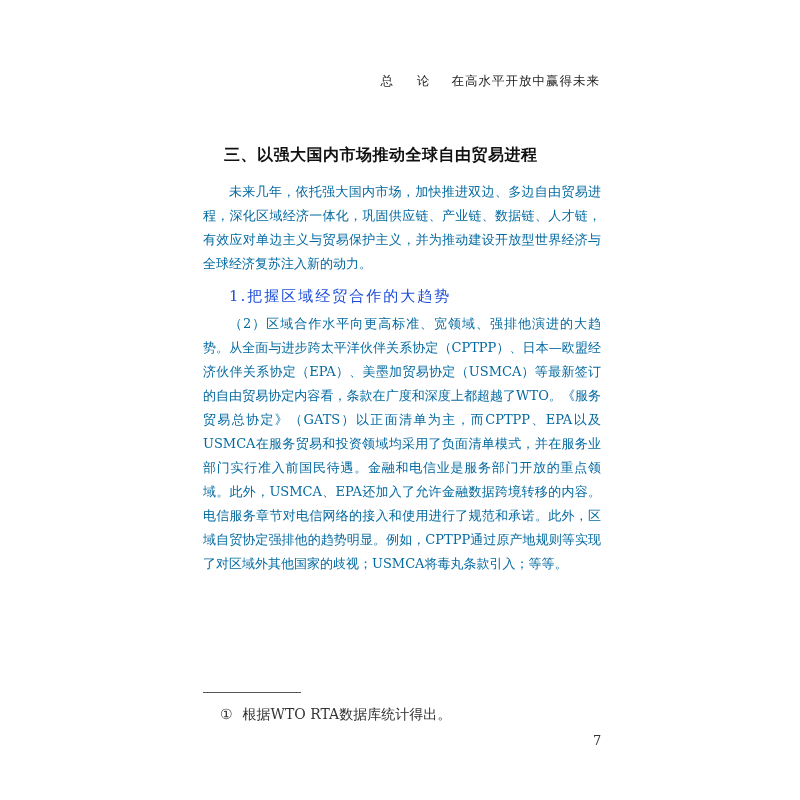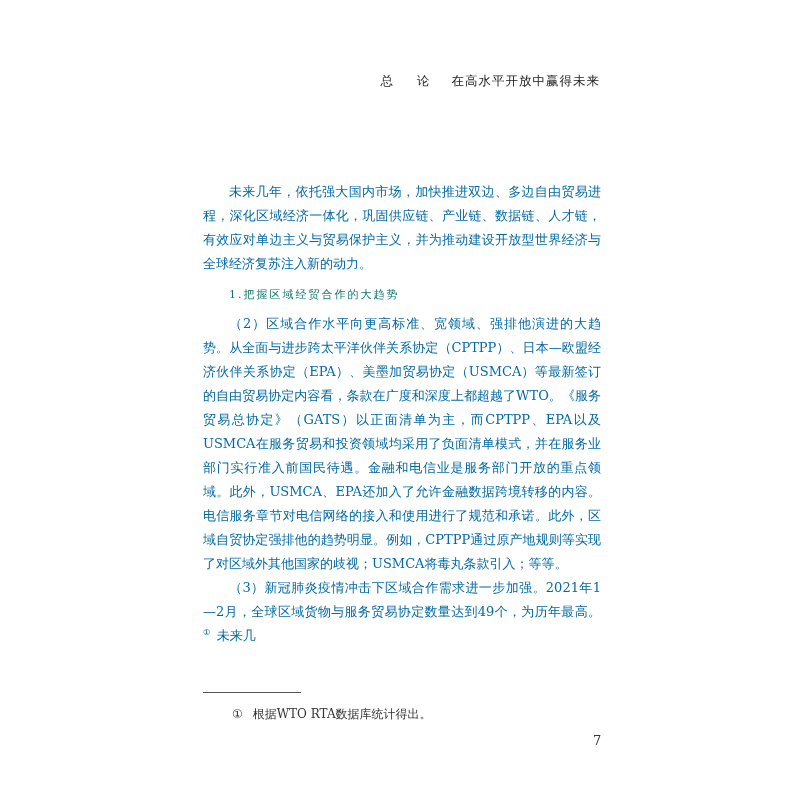--- a/index.html
+++ b/index.html
@@ -54,39 +54,39 @@
     }
     .body-text p {
       margin: 0;
       text-indent: 2em;
     }
     .intro { top: 180px; }
     .subheading {
       position: absolute;
       top: 287px;
       left: 229px;
-      font-size: 11px;
+      font-size: 15px;
       letter-spacing: 2px;
-      color: #0f766e;
+      color: #1d4ed8;
       white-space: nowrap;
     }
     .para-block { top: 312px; }
     .footnote-rule {
       position: absolute;
       top: 692px;
       left: 203px;
       width: 98px;
       height: 1px;
       background: #555;
     }
     .footnote {
       position: absolute;
       top: 706px;
-      left: 232px;
-      font-size: 12px;
+      left: 220px;
+      font-size: 14px;
       color: #333;
       white-space: nowrap;
       text-align: right;
     }
     .footnote .mark { margin-right: 10px; }
     .page-number {
       position: absolute;
       top: 733px;
       left: 593px;
       font-size: 13px;
@@ -100,30 +100,30 @@
   </style>
 </head>
 <body>
 
 <div class="page">
 
   <div class="running-header">
     <span class="part part1">总 论</span><span>在高水平开放中赢得未来</span>
   </div>
 
+  <div class="section-title">三、以强大国内市场推动全球自由贸易进程</div>
 
   <div class="body-text intro">
     <p>未来几年，依托强大国内市场，加快推进双边、多边自由贸易进程，深化区域经济一体化，巩固供应链、产业链、数据链、人才链，有效应对单边主义与贸易保护主义，并为推动建设开放型世界经济与全球经济复苏注入新的动力。</p>
   </div>
 
   <div class="subheading">1.把握区域经贸合作的大趋势</div>
 
   <div class="body-text para-block">
     <p>（2）区域合作水平向更高标准、宽领域、强排他演进的大趋势。从全面与进步跨太平洋伙伴关系协定（CPTPP）、日本—欧盟经济伙伴关系协定（EPA）、美墨加贸易协定（USMCA）等最新签订的自由贸易协定内容看，条款在广度和深度上都超越了WTO。《服务贸易总协定》（GATS）以正面清单为主，而CPTPP、EPA以及USMCA在服务贸易和投资领域均采用了负面清单模式，并在服务业部门实行准入前国民待遇。金融和电信业是服务部门开放的重点领域。此外，USMCA、EPA还加入了允许金融数据跨境转移的内容。电信服务章节对电信网络的接入和使用进行了规范和承诺。此外，区域自贸协定强排他的趋势明显。例如，CPTPP通过原产地规则等实现了对区域外其他国家的歧视；USMCA将毒丸条款引入；等等。</p>
-    <p><span>（3）新冠肺炎疫情冲击下区域合作需求进一步加强。2021年1—2月，全球区域货物与服务贸易协定数量达到49个，为历年最高。</span><sup class="fnref">①</sup> <span>未来几</span></p>
   </div>
 
   <div class="footnote-rule"></div>
 
   <div class="footnote">
     <span class="mark">①</span><span>根据WTO RTA数据库统计得出。</span>
   </div>
 
   <div class="page-number">7</div>
 

